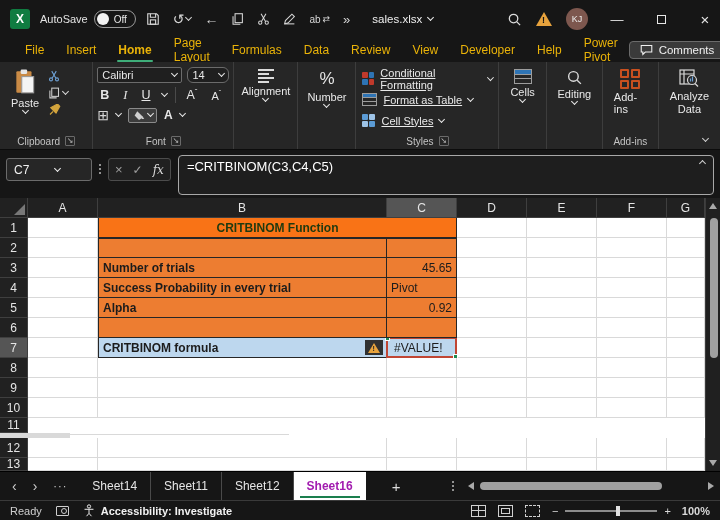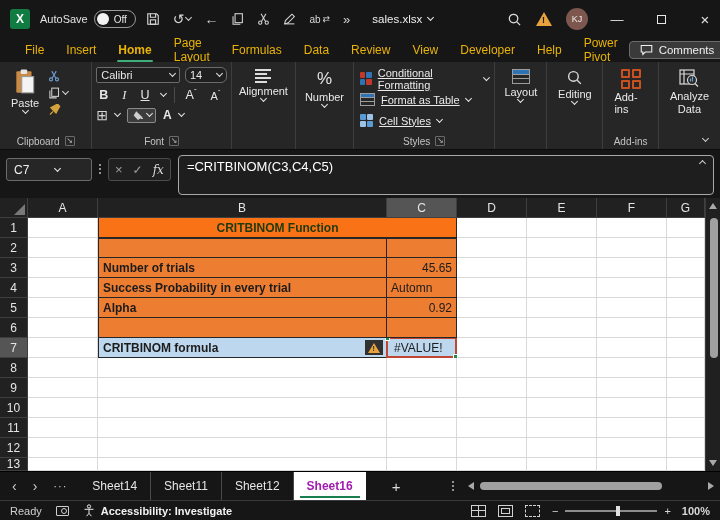--- a/index.html
+++ b/index.html
@@ -362,21 +362,21 @@
   </div>
 
   <div class="rgroup" style="width:52px;">
     <div class="body" style="justify-content:center;">
       <div class="bigbtn">
         <span class="tableicon" style="width:18px; height:15px;">
             <i class="b"></i>
             <i></i>
             <i style="border-bottom:none;"></i>
           </span>
-        <span>Layout</span>
+        <span>Cells</span>
           <i class="chv"></i>
       </div>
     </div>
     <div class="glabel"></div>
   </div>
 
   <div class="rgroup" style="width:56px;">
     <div class="body" style="justify-content:center;">
       <div class="bigbtn">
         <svg width="17" height="17" viewBox="0 0 16 16" fill="none" stroke="#dcdcdc" stroke-width="1.3">
@@ -486,21 +486,21 @@
         <div class="g-c" style="width: 70px; height: 20px; background: rgb(237, 125, 49); justify-content: flex-end; border-right-color: rgb(38, 38, 38); border-bottom-color: rgb(38, 38, 38);">45.65</div>
         <div class="g-c" style="width: 70px; height: 20px;"></div>
         <div class="g-c" style="width: 70px; height: 20px;"></div>
         <div class="g-c" style="width: 70px; height: 20px;"></div>
         <div class="g-c" style="width: 38px; height: 20px;"></div>
       </div>
       <div class="g-row" style="overflow: hidden; height: 20px;">
         <div class="g-rh" style="width: 28px; height: 20px;">4</div>
         <div class="g-c" style="width: 70px; height: 20px;"></div>
         <div class="g-c" style="width: 289px; height: 20px; background: rgb(237, 125, 49); font-weight: bold; border-right-color: rgb(38, 38, 38); border-bottom-color: rgb(38, 38, 38); border-left: 1px solid rgb(38, 38, 38);">Success Probability in every trial</div>
-        <div class="g-c" style="width: 70px; height: 20px; background: rgb(237, 125, 49); border-right-color: rgb(38, 38, 38); border-bottom-color: rgb(38, 38, 38);">Automn</div>
+        <div class="g-c" style="width: 70px; height: 20px; background: rgb(237, 125, 49); border-right-color: rgb(38, 38, 38); border-bottom-color: rgb(38, 38, 38);">Pivot</div>
         <div class="g-c" style="width: 70px; height: 20px;"></div>
         <div class="g-c" style="width: 70px; height: 20px;"></div>
         <div class="g-c" style="width: 70px; height: 20px;"></div>
         <div class="g-c" style="width: 38px; height: 20px;"></div>
       </div>
       <div class="g-row" style="overflow: hidden; height: 20px;">
         <div class="g-rh" style="width: 28px; height: 20px;">5</div>
         <div class="g-c" style="width: 70px; height: 20px;"></div>
         <div class="g-c" style="width: 289px; height: 20px; background: rgb(237, 125, 49); font-weight: bold; border-right-color: rgb(38, 38, 38); border-bottom-color: rgb(38, 38, 38); border-left: 1px solid rgb(38, 38, 38);">Alpha</div>
         <div class="g-c" style="width: 70px; height: 20px; background: rgb(237, 125, 49); justify-content: flex-end; border-right-color: rgb(38, 38, 38); border-bottom-color: rgb(38, 38, 38);">0.92</div>
@@ -559,21 +559,21 @@
       <div class="g-row" style="overflow: hidden; height: 20px;">
         <div class="g-rh" style="width: 28px; height: 20px;">10</div>
         <div class="g-c" style="width: 70px; height: 20px;"></div>
         <div class="g-c" style="width: 289px; height: 20px;"></div>
         <div class="g-c" style="width: 70px; height: 20px;"></div>
         <div class="g-c" style="width: 70px; height: 20px;"></div>
         <div class="g-c" style="width: 70px; height: 20px;"></div>
         <div class="g-c" style="width: 70px; height: 20px;"></div>
         <div class="g-c" style="width: 38px; height: 20px;"></div>
       </div>
-      <div class="g-row" style="overflow: hidden; height: 20px;">
+      <div class="g-row" style="overflow: hidden; height: 20px; flex-direction: column;">
         <div class="g-rh" style="width: 28px; height: 20px;">11</div>
         <div class="g-c" style="width: 70px; height: 20px;"></div>
         <div class="g-c" style="width: 289px; height: 20px;"></div>
         <div class="g-c" style="width: 70px; height: 20px;"></div>
         <div class="g-c" style="width: 70px; height: 20px;"></div>
         <div class="g-c" style="width: 70px; height: 20px;"></div>
         <div class="g-c" style="width: 70px; height: 20px;"></div>
         <div class="g-c" style="width: 38px; height: 20px;"></div>
       </div>
       <div class="g-row" style="overflow: hidden; height: 20px;">

